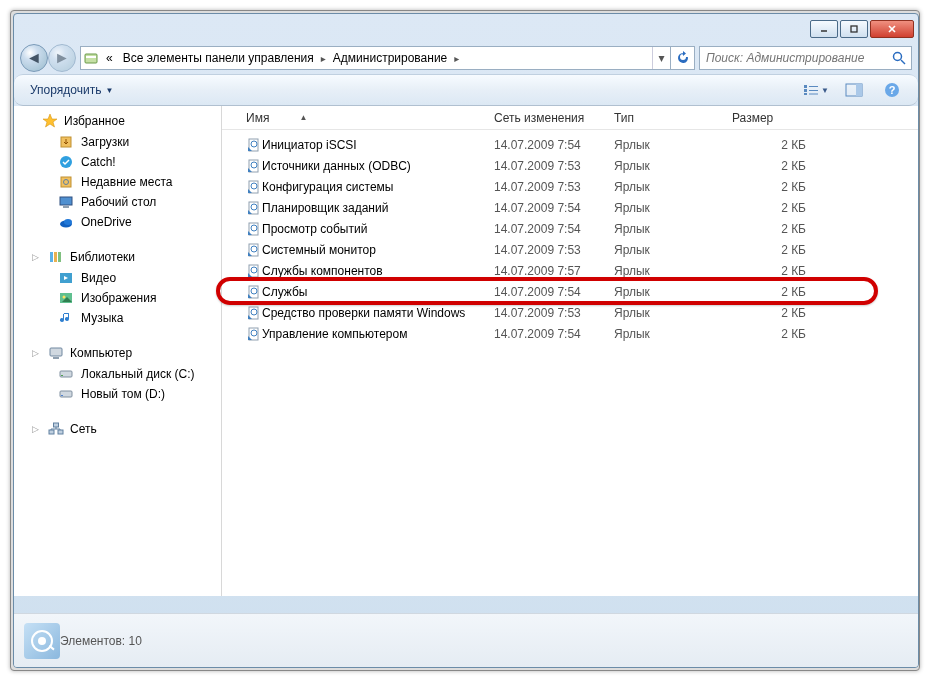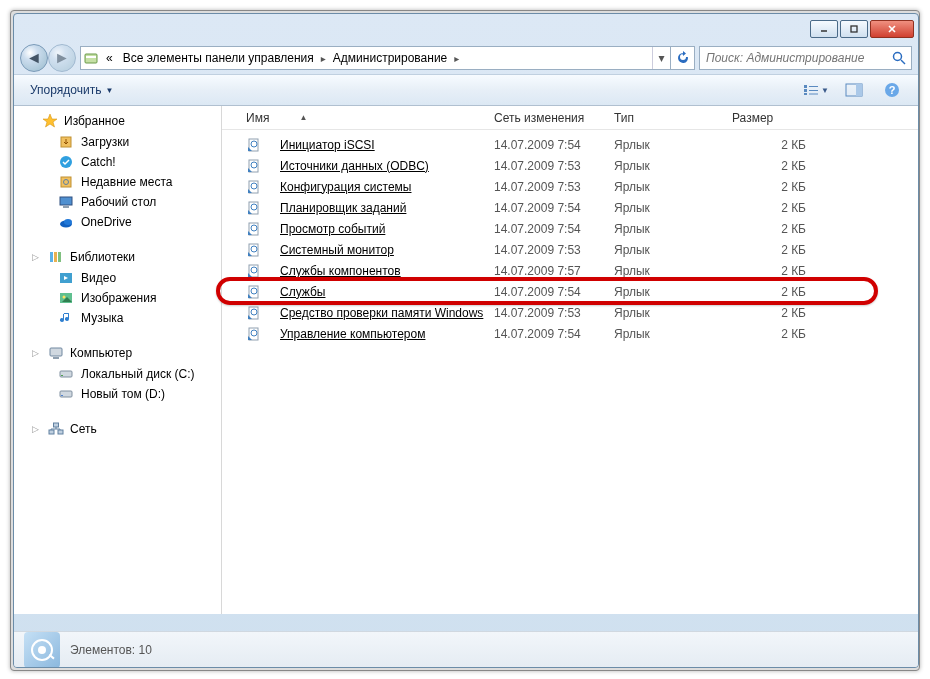--- a/index.html
+++ b/index.html
@@ -16,21 +16,21 @@
 .nav-arrow.disabled{ opacity:.6 }
 .addr-bar { flex: 1; height: 24px; background: #fff; border: 1px solid #9aaec2; display: flex; align-items: center; font-size: 12px; }
 .addr-icon { width: 20px; display: flex; align-items: center; justify-content: center; color:#5a8; }
 .crumb { padding: 0 5px; height: 100%; display: flex; align-items: center; cursor: pointer; }
 .crumb-sep::after{ content:'▸'; color:#555; font-size:10px; padding:0 2px; }
 .addr-drop { width:18px; border-left:1px solid #ccd; height:100%; display:flex; align-items:center; justify-content:center; color:#555; cursor:pointer; }
 .addr-refresh { width:24px; border-left:1px solid #9aaec2; height:100%; display:flex; align-items:center; justify-content:center; color:#36b; cursor:pointer; }
 .search-box { width: 213px; height: 24px; background: #fff; border: 1px solid #9aaec2; display: flex; align-items: center; }
 .search-input { flex:1; border:none; outline:none; font-size:12px; padding:0 6px; color:#888; font-style:italic; }
 .search-btn{ width:24px; display:flex; align-items:center; justify-content:center; color:#36c; cursor:pointer; }
-.toolbar { height: 32px; background: linear-gradient(to bottom, #f7fbff 0%, #e7eff7 50%, #dce8f4 100%); border-top: 1px solid #c0d0e0; border-bottom: 1px solid #b0c0d0; display: flex; align-items: center; padding: 0 8px; }
+.toolbar { height: 32px; background: linear-gradient(to bottom, #f7fbff 0%, #e7eff7 50%, #dce8f4 100%); border-top: 1px solid #c0d0e0; border-bottom: 1px solid #b0c0d0; display: flex; align-items: center; padding: 0 8px; border-radius: 9px; }
 .tool-btn { padding: 4px 8px; font-size: 12px; color: #1a3a6a; display: flex; align-items: center; gap: 4px; cursor: pointer; border-radius:2px;}
 .tool-right{ margin-left:auto; display:flex; gap:2px;}
 .tool-icon-btn{ width:36px; height:24px; display:flex; align-items:center; justify-content:center; cursor:pointer; border-radius:2px; color:#3a5a8a;}
 .tool-icon-btn .drop{font-size:8px; margin-left:2px;}
 .body { flex: 1; display: flex; background: #fff; }
 .sidebar { width: 208px; border-right: 1px solid #d8d8d8; padding: 4px 0; overflow-y: auto; font-size: 12px; }
 .side-group { margin-bottom: 14px; }
 .side-head { display:flex; align-items:center; gap:6px; padding: 3px 10px 3px 18px; cursor:pointer; }
 .expander{ width:10px; color:#999; font-size:9px;}
 .side-item { display:flex; align-items:center; gap:7px; padding: 2px 10px 2px 44px; cursor:pointer; height:20px;}
@@ -39,27 +39,27 @@
 .col-headers { height: 24px; display: flex; align-items: center; border-bottom: 1px solid #e6e6e6; font-size: 12px; color: #333; padding-left: 16px;}
 .col { padding: 3px 8px; border-right:1px solid transparent; cursor:pointer; display:flex; align-items:center;}
 .col.name{ width:248px;}
 .col.date{ width:120px;}
 .col.type{ width:118px;}
 .col.size{ width:90px; }
 .sort-ind{ font-size:8px; margin-left:30px; color:#555;}
 .file-list { flex:1; padding: 4px 0 0 16px; font-size:12px; position:relative;}
 .file-row { height:21px; display:flex; align-items:center; cursor:pointer; }
 .fcell{ padding: 0 8px; overflow:hidden; white-space:nowrap;}
-.fcell.name{ width:248px; display:flex; align-items:center; gap:18px;text-decoration:underline;}
+.fcell.name{ width:248px; display:flex; align-items:center; gap:0;}
 .fcell.date{ width:120px; color:#555;}
 .fcell.type{ width:118px; color:#555;}
 .fcell.size{ width:90px; color:#555; text-align:right;}
 .file-icon{ width:16px; height:16px; display:flex; align-items:center; justify-content:center;}
 .highlight-ring{ position:absolute; border:4px solid #d00000; border-radius:14px; height:28px; pointer-events:none; box-shadow: 0 1px 2px rgba(0,0,0,.2);}
-.statusbar { height: 36px; border-top: 1px solid #d0d8e0; background: linear-gradient(to bottom, #f2f6fa, #e5ecf3); display:flex; align-items:center; padding:0 10px; gap:10px; font-size:12px; color:#555;margin-top:17px;}
+.statusbar { height: 54px; border-top: 1px solid #d0d8e0; background: linear-gradient(to bottom, #f2f6fa, #e5ecf3); display:flex; align-items:center; padding:0 10px; font-size:12px; color:#555;margin-top:17px;}
 .status-icon{ width:36px; height:36px; background:linear-gradient(135deg,#c5e0f5,#8bb8de); border-radius:4px; display:flex; align-items:center; justify-content:center; color:#fff;}
 .fav-head{ padding-left:28px;}
 
 .svg-i{ width:16px; height:16px; }
 </style>
 </head>
 <body>
 
 <div class="outer-shadow">
 <div class="window">

